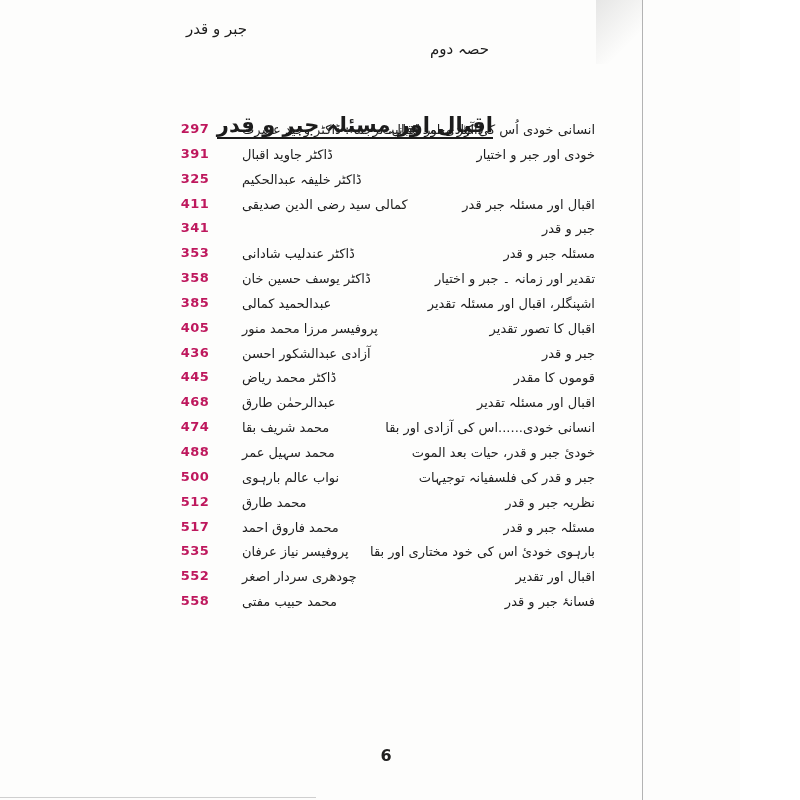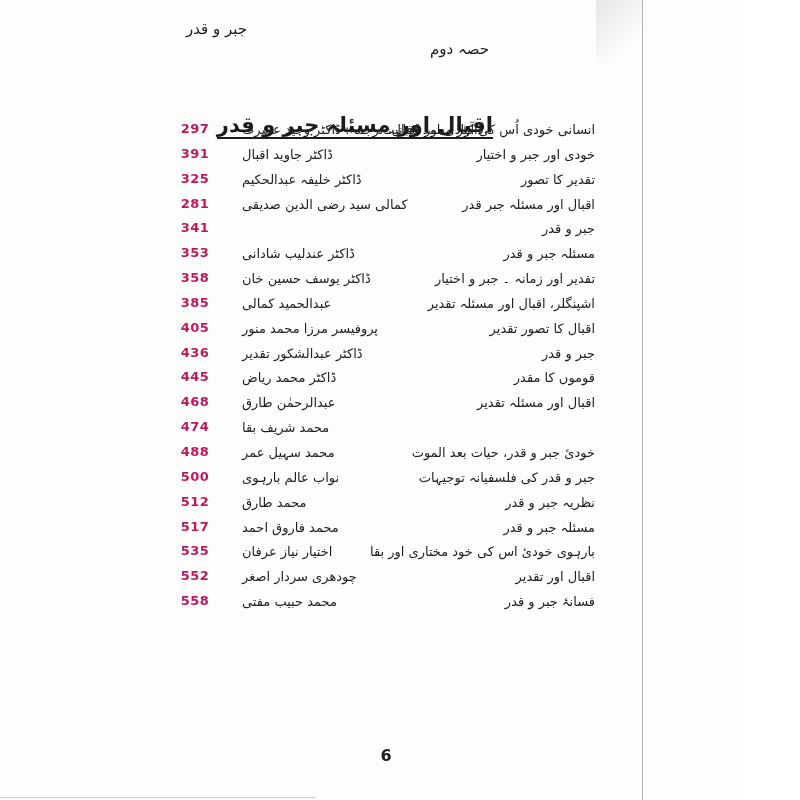--- a/index.html
+++ b/index.html
@@ -80,25 +80,24 @@
 
     <div class="toc-row">
       <span class="toc-page">391</span>
       <span class="toc-author urdu">ڈاکٹر جاوید اقبال</span>
       <span class="toc-title urdu">خودی اور جبر و اختیار</span>
     </div>
 
     <div class="toc-row">
       <span class="toc-page">325</span>
       <span class="toc-author urdu">ڈاکٹر خلیفہ عبدالحکیم</span>
-      <span class="toc-title urdu">تقدیر کا تصور</span>
     </div>
 
     <div class="toc-row">
-      <span class="toc-page">281</span>
+      <span class="toc-page">411</span>
       <span class="toc-author urdu">کمالی سید رضی الدین صدیقی</span>
       <span class="toc-title urdu">اقبال اور مسئلہ جبر قدر</span>
     </div>
 
     <div class="toc-row">
       <span class="toc-page">341</span>
       <span class="toc-title urdu">جبر و قدر</span>
     </div>
 
     <div class="toc-row">
@@ -121,39 +120,40 @@
 
     <div class="toc-row">
       <span class="toc-page">405</span>
       <span class="toc-author urdu">پروفیسر مرزا محمد منور</span>
       <span class="toc-title urdu">اقبال کا تصور تقدیر</span>
     </div>
 
 
     <div class="toc-row">
       <span class="toc-page">436</span>
-      <span class="toc-author urdu">ڈاکٹر عبدالشکور تقدیر</span>
+      <span class="toc-author urdu">آزادی عبدالشکور احسن</span>
       <span class="toc-title urdu">جبر و قدر</span>
     </div>
 
     <div class="toc-row">
       <span class="toc-page">445</span>
       <span class="toc-author urdu">ڈاکٹر محمد ریاض</span>
       <span class="toc-title urdu">قوموں کا مقدر</span>
     </div>
 
     <div class="toc-row">
       <span class="toc-page">468</span>
       <span class="toc-author urdu">عبدالرحمٰن طارق</span>
       <span class="toc-title urdu">اقبال اور مسئلہ تقدیر</span>
     </div>
 
     <div class="toc-row">
       <span class="toc-page">474</span>
       <span class="toc-author urdu">محمد شریف بقا</span>
+      <span class="toc-title urdu">انسانی خودی......اس کی آزادی اور بقا</span>
     </div>
 
     <div class="toc-row">
       <span class="toc-page">488</span>
       <span class="toc-author urdu">محمد سہیل عمر</span>
       <span class="toc-title urdu">خودیٔ جبر و قدر، حیات بعد الموت</span>
     </div>
 
     <div class="toc-row">
       <span class="toc-page">500</span>
@@ -168,21 +168,21 @@
     </div>
 
     <div class="toc-row">
       <span class="toc-page">517</span>
       <span class="toc-author urdu">محمد فاروق احمد</span>
       <span class="toc-title urdu">مسئلہ جبر و قدر</span>
     </div>
 
     <div class="toc-row">
       <span class="toc-page">535</span>
-      <span class="toc-author urdu">اختیار نیاز عرفان</span>
+      <span class="toc-author urdu">پروفیسر نیاز عرفان</span>
       <span class="toc-title urdu">بارہوی خودیٔ اس کی خود مختاری اور بقا</span>
     </div>
 
     <div class="toc-row">
       <span class="toc-page">552</span>
       <span class="toc-author urdu">چودھری سردار اصغر</span>
       <span class="toc-title urdu">اقبال اور تقدیر</span>
     </div>
 
     <div class="toc-row">

